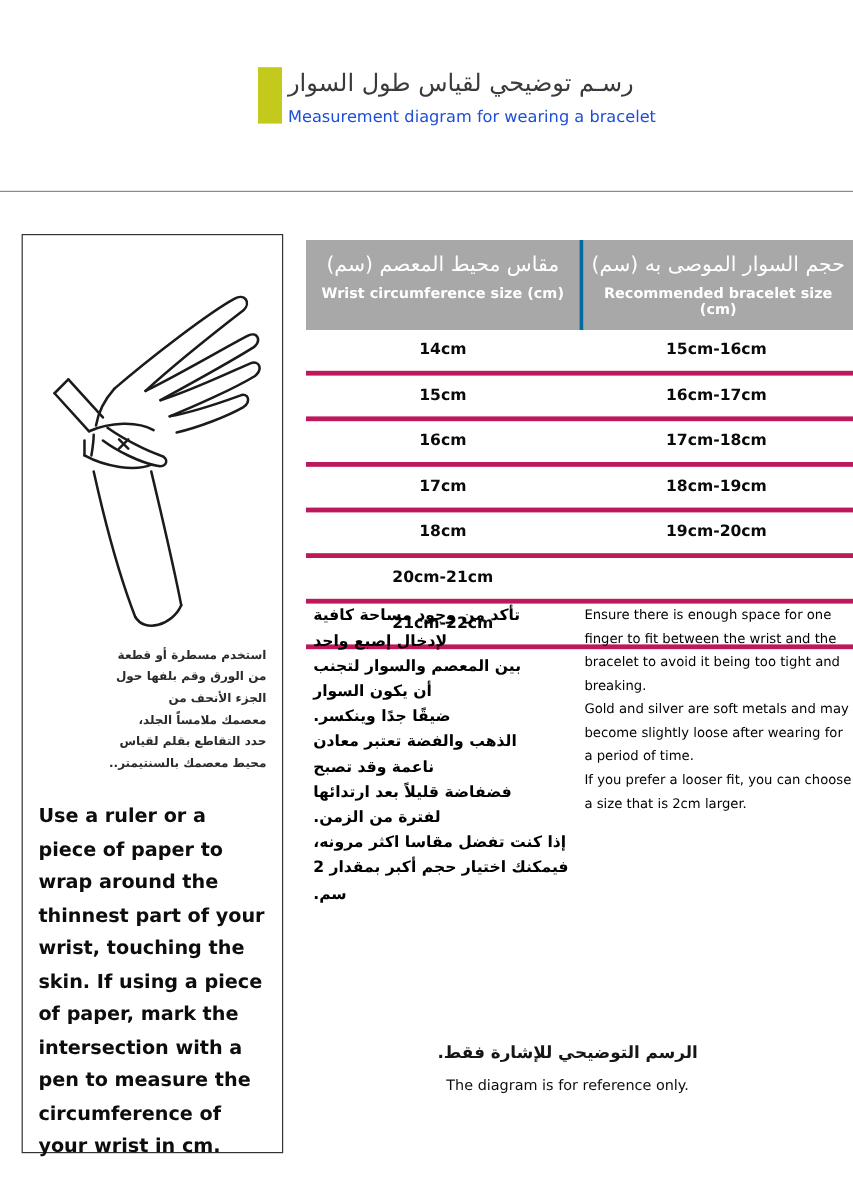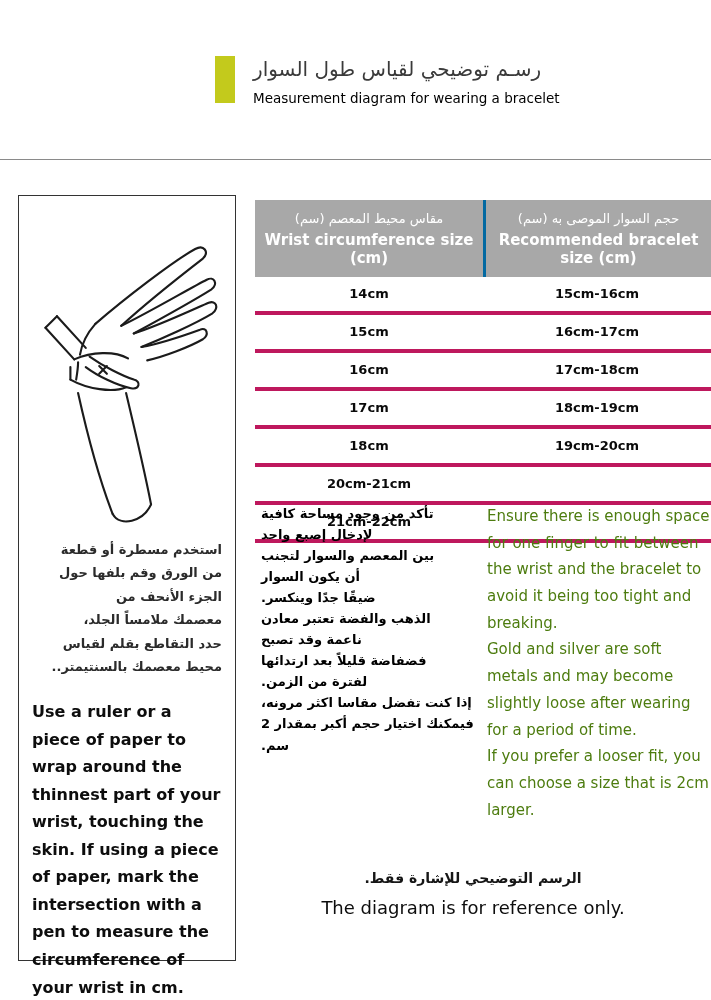--- a/index.html
+++ b/index.html
@@ -1,56 +1,56 @@
 <!DOCTYPE html>
 <html lang="ar"><head>
 <meta charset="utf-8">
 <style>
   * { margin:0; padding:0; box-sizing:border-box; }
   html,body { width:711px; height:1000px; background:#ffffff;
               font-family:"DejaVu Sans", sans-serif; color:#111; }
   .page { position:relative; width:711px; height:1000px; background:#fff; overflow:hidden; }
 
   
-  .header { position:absolute; top:56px; left:215px; display:flex; gap:18px; }
+  .header { position:absolute; top:56px; left:215px; display:flex; gap:5px; }
   .accent { width:20px; height:47px; background:#c3ca1c; flex:0 0 auto; }
   .titles { padding-top:1px; }
   .title-ar { font-size:20px; color:#3a3a3a; direction:rtl; text-align:left; }
-  .title-en { font-size:13.5px; color:#000000; margin-top:9px; }
+  .title-en { font-size:13.5px; color:#1d4ed8; margin-top:9px; }
   .divider { position:absolute; top:159px; left:0; width:711px; border-top:1px solid #8a8a8a; }
 
   
   .panel { position:absolute; top:195px; left:18px; width:218px; height:766px;
            border:1px solid #333; padding:6px 13px; background:#fff; }
   .hand { display:block; margin:2px auto 0; }
-  .instr-ar { direction:rtl; text-align:right; font-weight:bold; font-size:13px;
+  .instr-ar { direction:rtl; text-align:right; font-weight:bold; font-size:10px;
               line-height:1.8; color:#2b2b2b; white-space:pre-line; margin-top:4px; }
   .instr-en { font-weight:bold; font-size:16px; line-height:1.72; color:#0d0d0d; margin-top:20px; }
 
   
   .size-table { position:absolute; top:200px; left:255px; width:456px; }
   .thead { display:flex; background:#a8a8a8; color:#fff; text-align:center; }
   .th { width:50%; padding:9px 4px 10px; }
   .th + .th { border-left:3px solid #0369a1; }
-  .th-ar { font-size:13px; line-height:1.5; direction:rtl; }
-  .th-en { font-size:15px; font-weight:bold; margin-top:2px; }
+  .th-ar { font-size:17px; line-height:1.5; direction:rtl; }
+  .th-en { font-size:12px; font-weight:bold; margin-top:2px; }
   .trow { display:flex; border-bottom:4px solid #be185d; }
   .td { width:50%; text-align:center; font-weight:bold; font-size:13px; padding:9px 2px 10px; color:#0a0a0a; }
 
   
   .notes { position:absolute; top:503px; left:255px; width:456px; display:flex; }
   .note-ar { width:228px; direction:rtl; text-align:left; font-weight:bold; font-size:13px;
              line-height:1.62; white-space:pre-line; color:#000000; padding-left:6px; }
-  .note-en { width:228px; font-size:15px; line-height:1.78; white-space:pre-line;
-             color:#4d7c0f; padding-left:4px; }
+  .note-en { width:228px; font-size:11px; line-height:1.78; white-space:pre-line;
+             color:#000000; padding-left:4px; }
 
   
   .refnote { position:absolute; top:870px; left:245px; width:456px; text-align:center; }
   .ref-ar { direction:rtl; font-weight:bold; font-size:14px; color:#161616; }
-  .ref-en { font-size:18px; margin-top:11px; color:#0d0d0d; }
+  .ref-en { font-size:12px; margin-top:11px; color:#0d0d0d; }
 </style>
 </head>
 <body>
 
 <div class="page">
 
   <div class="header">
     <div class="accent"></div>
     <div class="titles">
       <div class="title-ar" dir="rtl">رسـم توضيحي لقياس طول السوار</div>

